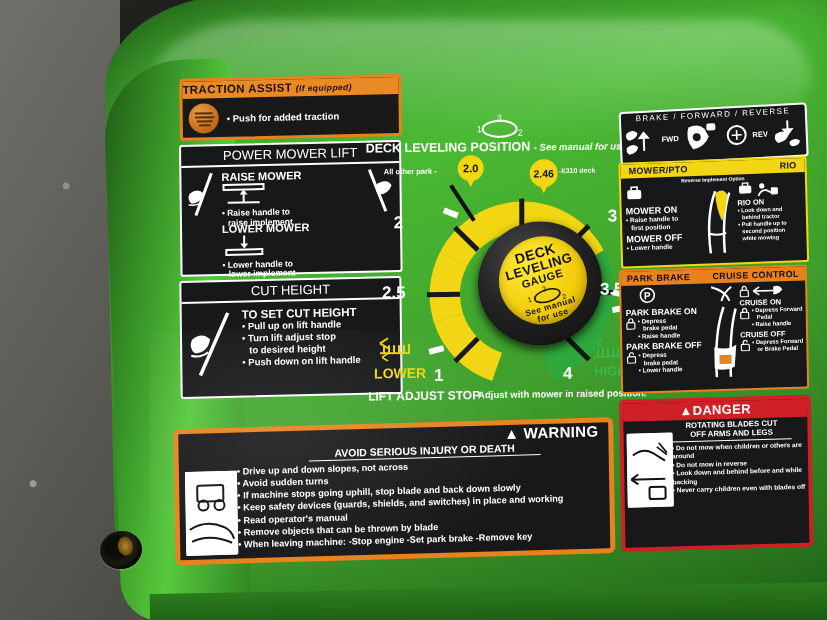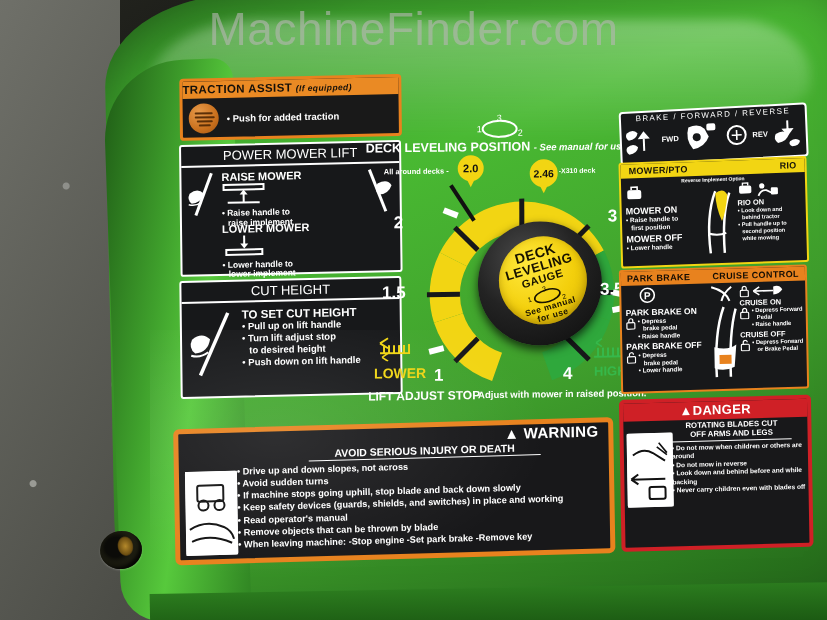--- a/index.html
+++ b/index.html
@@ -357,21 +357,21 @@
       <svg width="52" height="26" viewBox="0 0 52 26" style="position:absolute;left:78px;top:-4px">
         <ellipse cx="26" cy="15" rx="17" ry="8" fill="none" stroke="#fff" stroke-width="2"></ellipse>
         <text x="23" y="7" fill="#fff" font-size="9" font-family="Liberation Sans">3</text>
         <text x="3" y="18" fill="#fff" font-size="9" font-family="Liberation Sans">1</text>
         <text x="44" y="22" fill="#fff" font-size="9" font-family="Liberation Sans">2</text>
       </svg>
       <div class="dl-title" style="position:absolute;left:-30px;top:22px;">
         <span>DECK LEVELING POSITION</span>
         <span class="sub">- See manual for use</span>
       </div>
-      <div class="alldecks" style="position:absolute;left:-12px;top:48px;">All around decks -</div>
+      <div class="alldecks" style="position:absolute;left:-12px;top:48px;">All other park -</div>
       <div class="bubble" style="left:62px;top:37px;width:26px;height:26px;">2.0</div>
       <div class="bubble" style="left:134px;top:42px;width:28px;height:28px;font-size:10.5px;">2.46</div>
       <div class="x310" style="position:absolute;left:163px;top:50px;">-X310 deck</div>
 
       <svg width="240" height="230" viewBox="0 0 240 230" style="position:absolute;left:6px;top:64px">
         <g transform="translate(120,112)">
           <path d="M -82 -42 A 92 92 0 0 1 0 -92 L 0 -62 A 62 62 0 0 0 -55 -28 Z" fill="#f2d513"></path>
           <path d="M 0 -92 A 92 92 0 0 1 82 -42 L 55 -28 A 62 62 0 0 0 0 -62 Z" fill="#f2d513"></path>
           <path d="M -82 -42 A 92 92 0 0 0 -88 28 L -59 19 A 62 62 0 0 1 -55 -28 Z" fill="#f2d513"></path>
           <path d="M -88 28 A 92 92 0 0 0 -30 87 L -20 59 A 62 62 0 0 1 -59 19 Z" fill="#f2d513"></path>
@@ -408,21 +408,21 @@
             <text x="20" y="6" font-size="7" fill="#171200" font-family="Liberation Sans">3</text>
             <text x="3" y="12" font-size="7" fill="#171200" font-family="Liberation Sans">1</text>
             <text x="37" y="19" font-size="7" fill="#171200" font-family="Liberation Sans">2</text>
           </svg>
           <div class="kt" style="top:66px;font-size:8.5px">See manual</div>
           <div class="kt" style="top:75px;font-size:8.5px">for use</div>
         </div>
       </div>
 
       <div class="scalenum" style="left:-2px;top:94px">2</div>
-      <div class="scalenum" style="left:-14px;top:164px">1.5</div>
+      <div class="scalenum" style="left:-14px;top:164px">2.5</div>
       <div class="scalenum" style="left:38px;top:247px">1</div>
       <div class="scalenum" style="left:212px;top:90px">3</div>
       <div class="scalenum" style="left:204px;top:163px">3.5</div>
       <div class="scalenum" style="left:167px;top:247px">4</div>
 
       <svg width="40" height="26" viewBox="0 0 40 26" style="position:absolute;left:-18px;top:216px">
         <path d="M2 18 h30 M6 18 v-8 M11 18 v-8 M16 18 v-8 M21 18 v-8 M26 18 v-8 M31 18 v-9" stroke="#f0d513" stroke-width="2"></path>
         <path d="M2 8 l8 -5 M2 8 l8 5" stroke="#f0d513" stroke-width="2" fill="none"></path>
         <path d="M4 22 l6 -4 M4 22 l6 4" stroke="#f0d513" stroke-width="1.6" fill="none"></path>
       </svg>
@@ -644,14 +644,13 @@
       <ul>
         <li>Do not mow when children or others are around</li>
         <li>Do not mow in reverse</li>
         <li>Look down and behind before and while backing</li>
         <li>Never carry children even with blades off</li>
       </ul>
     </div>
   </div>
 
   <div class="glare"></div>
-  <div class="watermark">MachineFinder.com</div>
 </div>
 
 </body></html>

